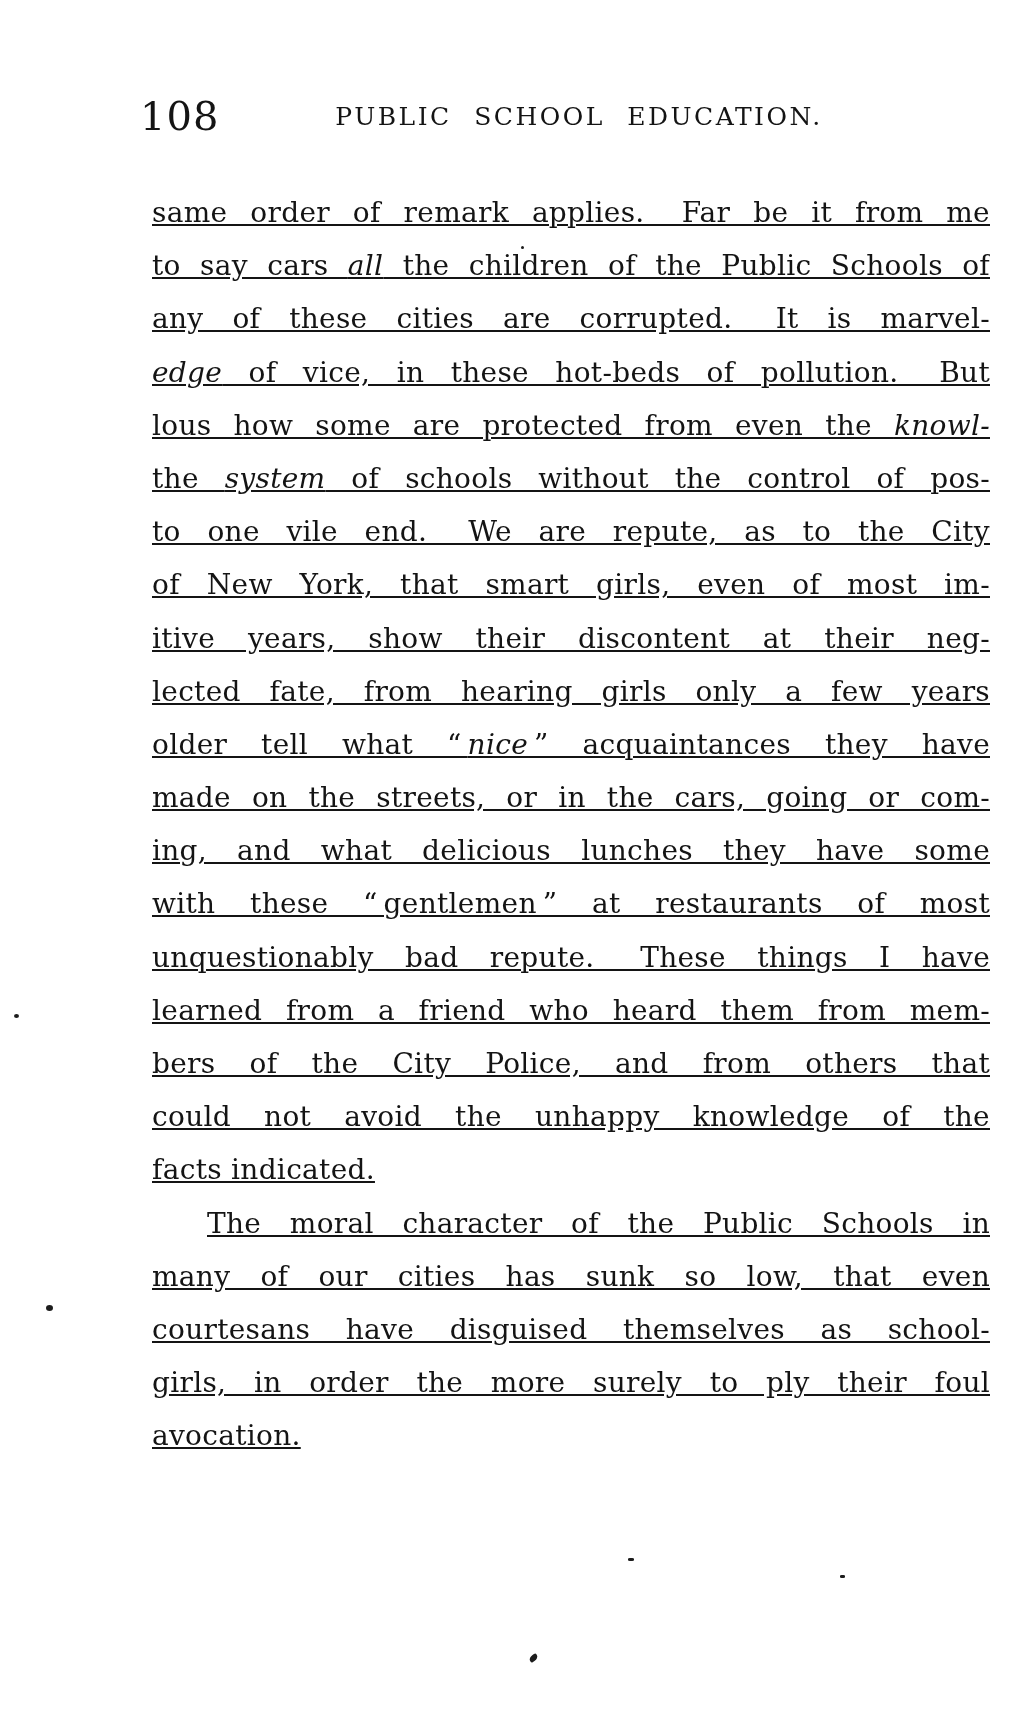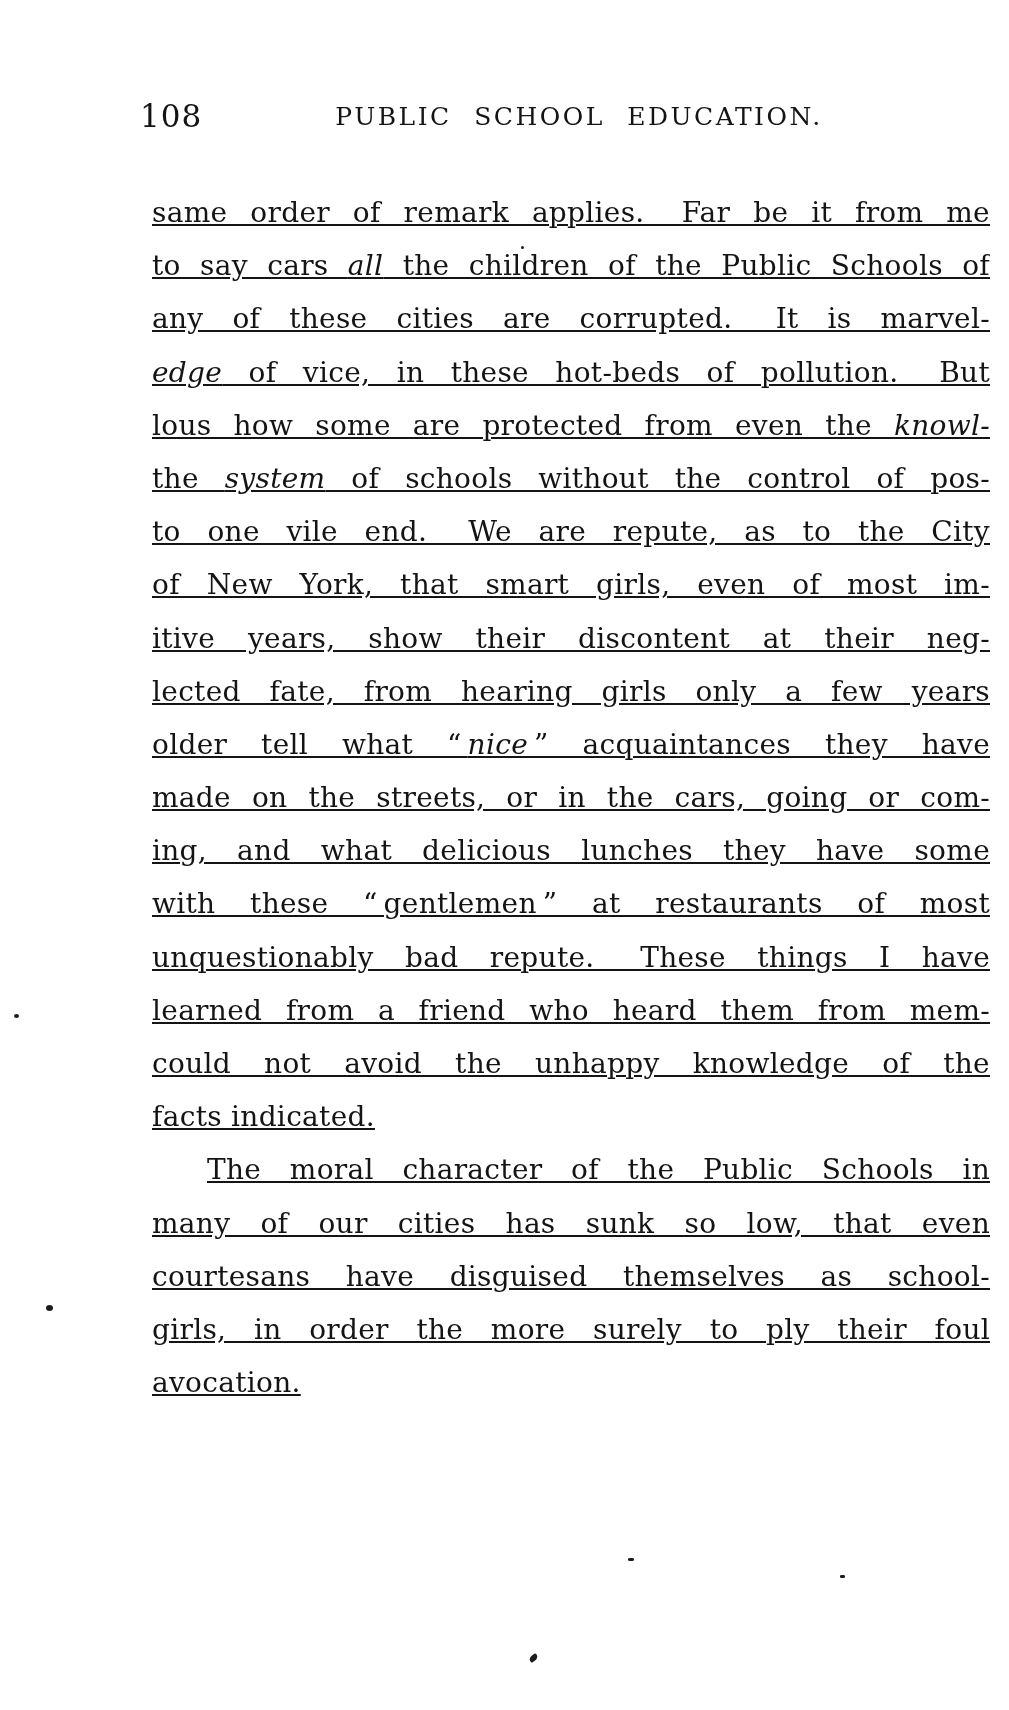--- a/index.html
+++ b/index.html
@@ -20,21 +20,21 @@
     position: absolute;
     left: 152px;
     top: 99px;
     width: 838px;
     height: 42px;
   }
   .page-number {
     position: absolute;
     left: -12px;
     top: 0px;
-    font-size: 31px;
+    font-size: 40px;
     line-height: 34px;
     letter-spacing: 1px;
   }
   .running-title {
     position: absolute;
     left: 0;
     top: 4px;
     width: 100%;
     text-align: center;
     font-size: 25px;
@@ -96,20 +96,21 @@
       <div class="line"><span>to one vile end.  We are repute, as to the City</span></div>
       <div class="line"><span>of New York, that smart girls, even of most im-</span></div>
       <div class="line"><span>itive years, show their discontent at their neg-</span></div>
       <div class="line"><span>lected fate, from hearing girls only a few years</span></div>
       <div class="line"><span>older tell what “ </span><span class="it">nice</span><span> ” acquaintances they have</span></div>
       <div class="line"><span>made on the streets, or in the cars, going or com-</span></div>
       <div class="line"><span>ing, and what delicious lunches they have some</span></div>
       <div class="line"><span>with these “ gentlemen ” at restaurants of most</span></div>
       <div class="line"><span>unquestionably bad repute.  These things I have</span></div>
       <div class="line"><span>learned from a friend who heard them from mem-</span></div>
+      <div class="line"><span>bers of the City Police, and from others that</span></div>
       <div class="line"><span>could not avoid the unhappy knowledge of the</span></div>
       <div class="line nojust"><span>facts indicated.</span></div>
       <div class="line indent"><span>The moral character of the Public Schools in</span></div>
       <div class="line"><span>many of our cities has sunk so low, that even</span></div>
       <div class="line"><span>courtesans have disguised themselves as school-</span></div>
       <div class="line"><span>girls, in order the more surely to ply their foul</span></div>
       <div class="line nojust"><span>avocation.</span></div>
     </div>
 
   <div class="speck" style="left:521px; top:246px; width:3px; height:3px;"></div>

